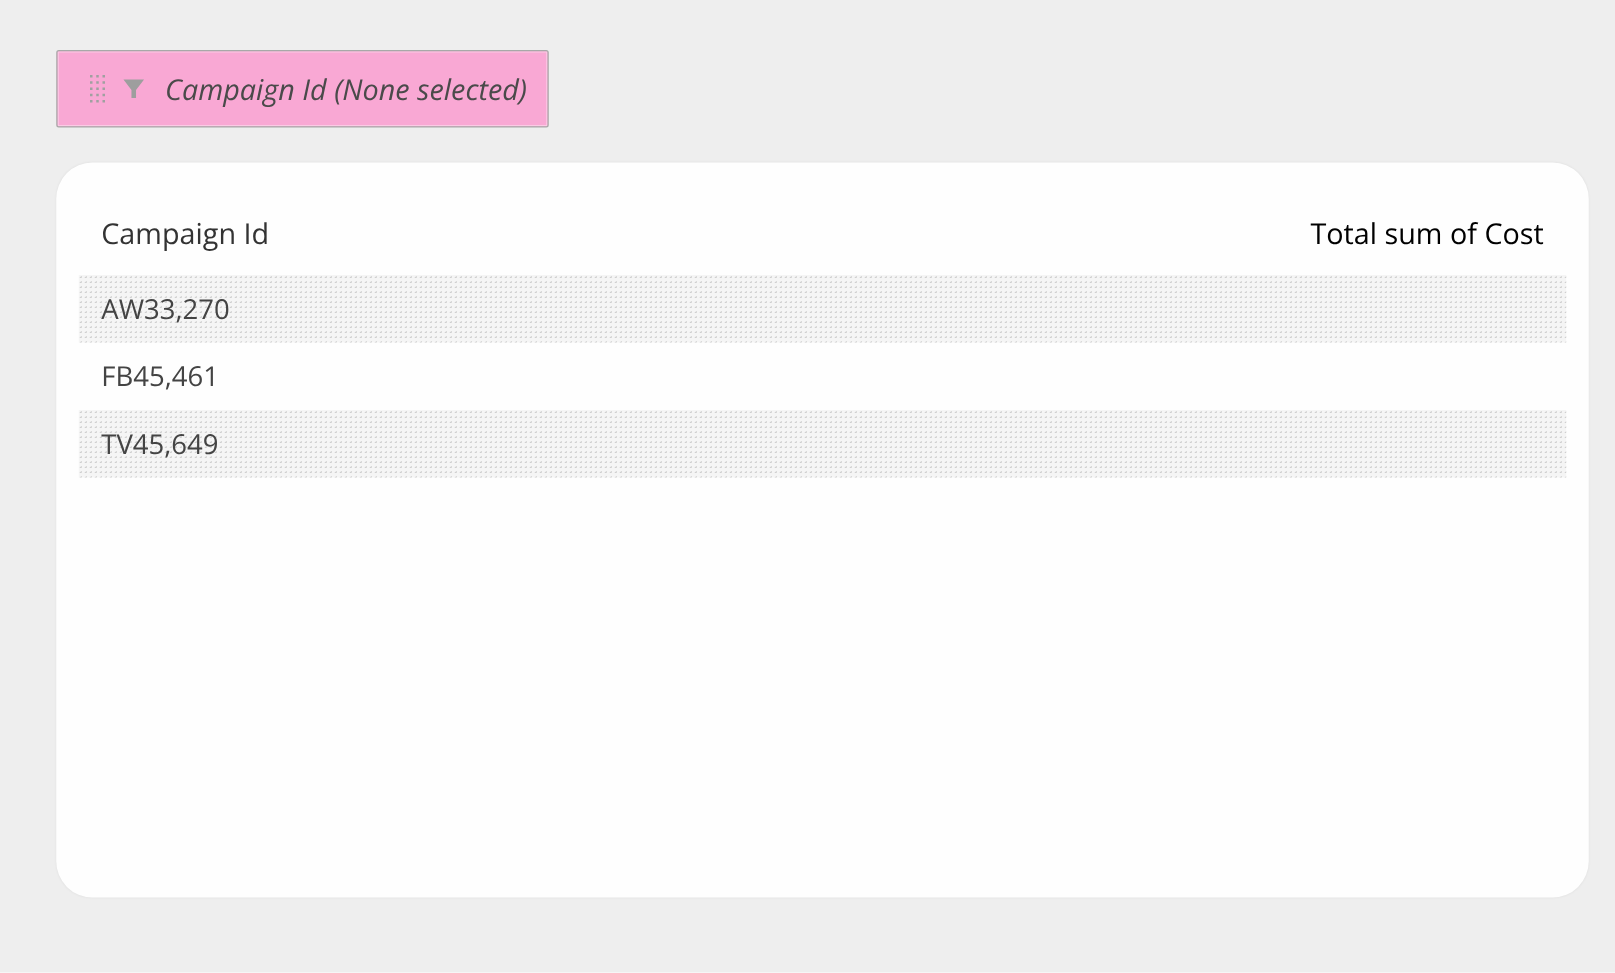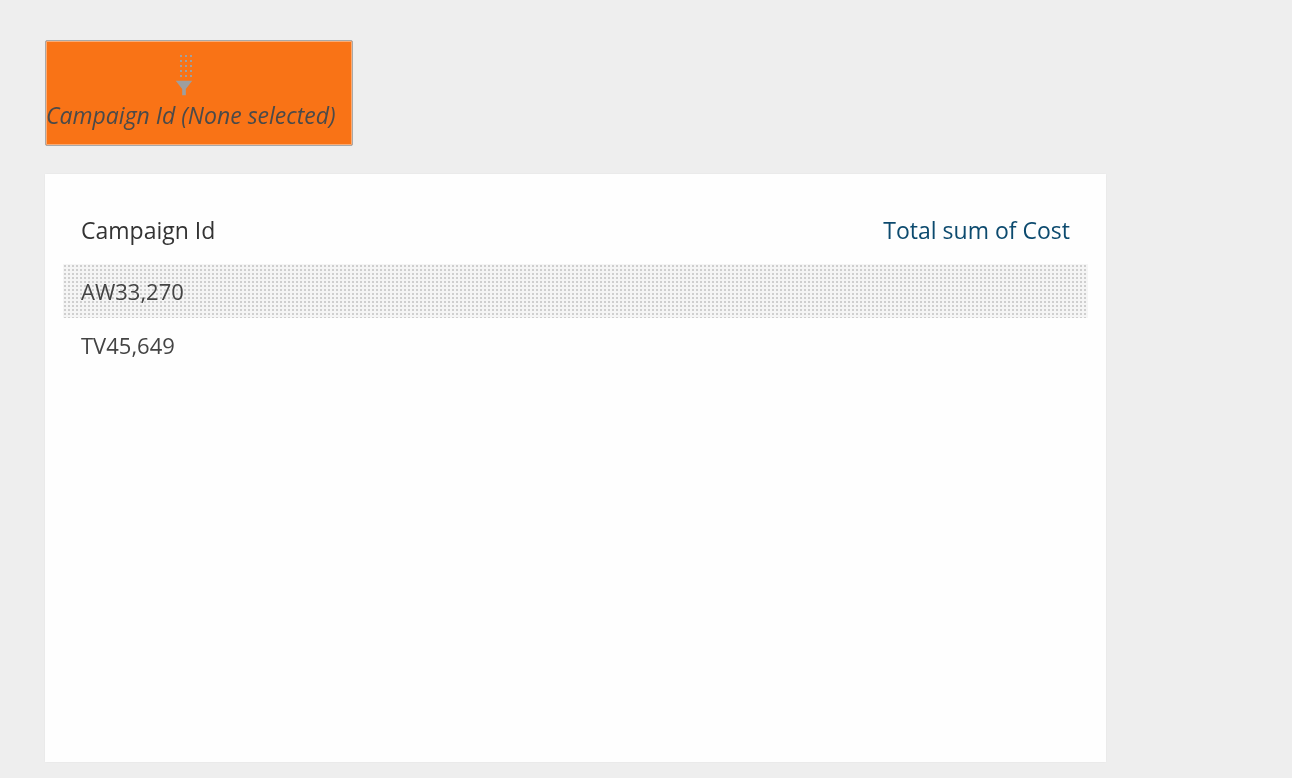--- a/index.html
+++ b/index.html
@@ -13,28 +13,27 @@
       width: 1292px;
       height: 778px;
       overflow: hidden;
     }
     .container {
       padding: 40px 45px;
     }
     .filter-chip {
       display: inline-flex;
       align-items: center;
-      background: #f97316;
+      background: #f9a8d4;
       border: 1px solid #a8a8a8;
       border-radius: 2px;
-      padding: 14px 16px 14px 0;
+      padding: 14px 16px 14px 24px;
       cursor: pointer;
       margin-bottom: 28px;
       box-shadow: inset 0 0 0 1px rgba(255,255,255,0.4);
-      flex-direction: column;
     }
     .drag-handle {
       display: grid;
       grid-template-columns: repeat(3, 2px);
       grid-template-rows: repeat(5, 2px);
       gap: 3px;
       margin-right: 12px;
       margin-left: 2px;
     }
     .drag-handle span {
@@ -50,41 +49,42 @@
       display: block;
     }
     .filter-label {
       font-style: italic;
       font-size: 23px;
       color: #4a4a4a;
       font-weight: 400;
     }
     .card {
       background: #fefefe;
-      width: 1061px;
+      width: 1226px;
       height: 588px;
       padding: 40px 18px;
       box-shadow: 0 0 2px rgba(0,0,0,0.05);
+      border-radius: 29px;
     }
     .table {
       width: 100%;
     }
     .table-header {
       display: flex;
       justify-content: space-between;
       padding: 0 18px 18px 18px;
     }
     .table-header .col-left {
       font-size: 23px;
       color: #333333;
       font-weight: 400;
     }
     .table-header .col-right {
       font-size: 23px;
-      color: #0c4a6e;
+      color: #000000;
       font-weight: 400;
     }
     .table-body {
     }
     .table-row {
       display: flex;
       justify-content: flex-start;
       padding: 12px 18px;
       font-size: 22px;
       color: #444444;
@@ -138,19 +138,23 @@
       <div class="table-header">
         <div class="col-left">Campaign Id</div>
         <div class="col-right">Total sum of Cost</div>
       </div>
       <div class="table-body">
         <div class="table-row">
           <div class="cell-left">AW</div>
           <div class="cell-right">33,270</div>
         </div>
         <div class="table-row">
+          <div class="cell-left">FB</div>
+          <div class="cell-right">45,461</div>
+        </div>
+        <div class="table-row">
           <div class="cell-left">TV</div>
           <div class="cell-right">45,649</div>
         </div>
       </div>
     </div>
   </div>
 </div>
 
 </body></html>

